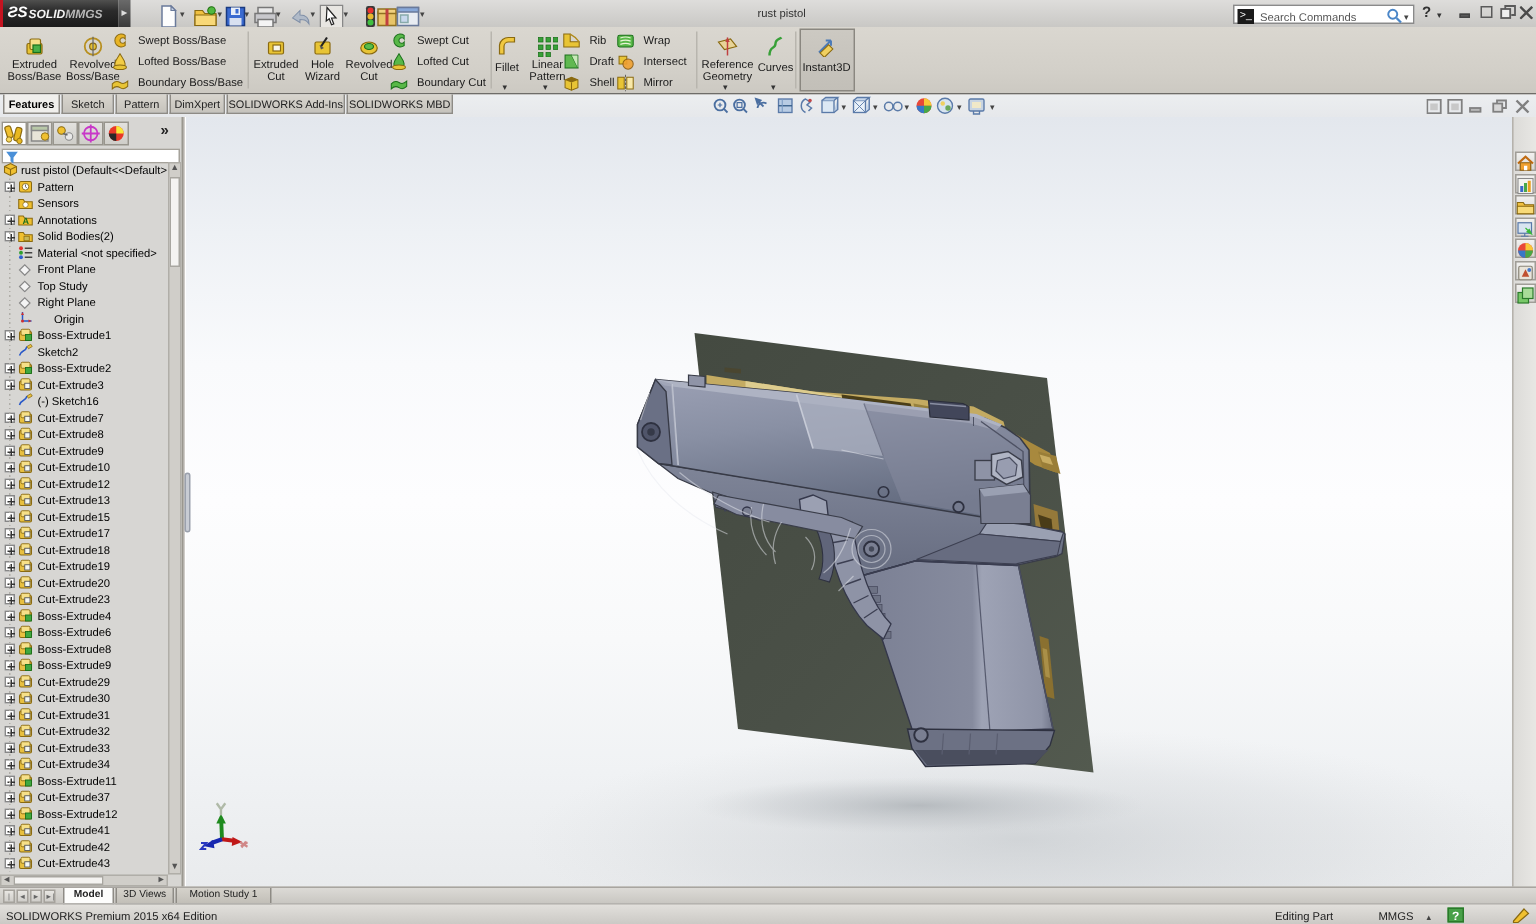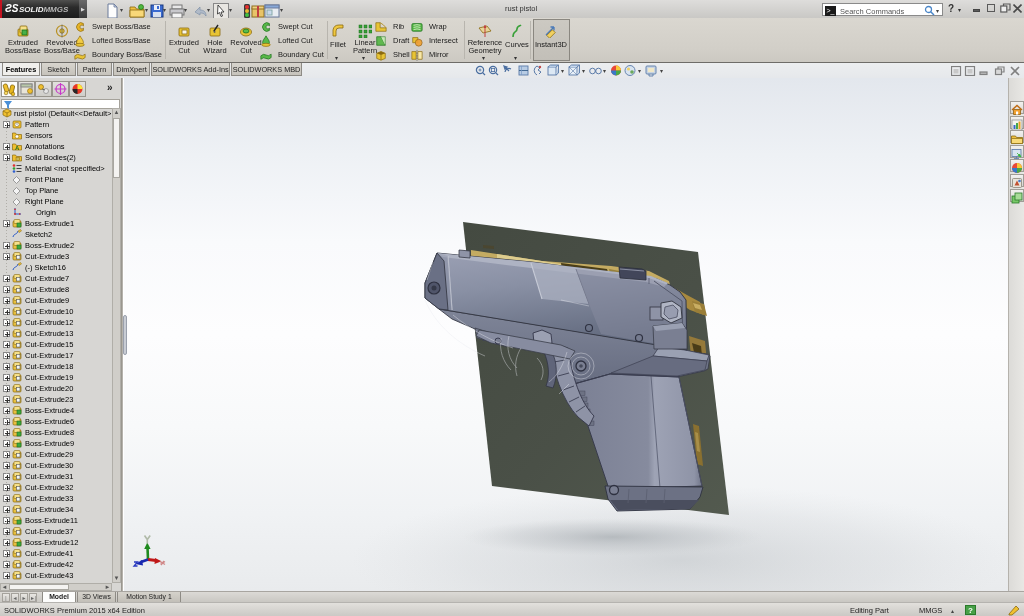--- a/index.html
+++ b/index.html
@@ -497,21 +497,21 @@
 <div class="trow" style="top:96px">
         <svg style="left:12px" width="10" height="10" viewBox="0 0 10 10">
           <path d="M1 6 l3.5 -3.5 3.5 3.5 -3.5 3.5 z" fill="#f4f4f4" stroke="#888" stroke-width="0.8"></path>
         </svg>
         <div class="lbl" style="left:25px">Front Plane</div>
       </div>
 <div class="trow" style="top:107px">
         <svg style="left:12px" width="10" height="10" viewBox="0 0 10 10">
           <path d="M1 6 l3.5 -3.5 3.5 3.5 -3.5 3.5 z" fill="#f4f4f4" stroke="#888" stroke-width="0.8"></path>
         </svg>
-        <div class="lbl" style="left:25px">Top Plane</div>
+        <div class="lbl" style="left:25px">Top Study</div>
       </div>
 <div class="trow" style="top:118px">
         <svg style="left:12px" width="10" height="10" viewBox="0 0 10 10">
           <path d="M1 6 l3.5 -3.5 3.5 3.5 -3.5 3.5 z" fill="#f4f4f4" stroke="#888" stroke-width="0.8"></path>
         </svg>
         <div class="lbl" style="left:25px">Right Plane</div>
       </div>
 <div class="trow" style="top:129px">
         <svg style="left:12px" width="10" height="10" viewBox="0 0 10 10">
           <path d="M3 1 v6 h6" fill="none" stroke="#2858c8" stroke-width="1"></path>

